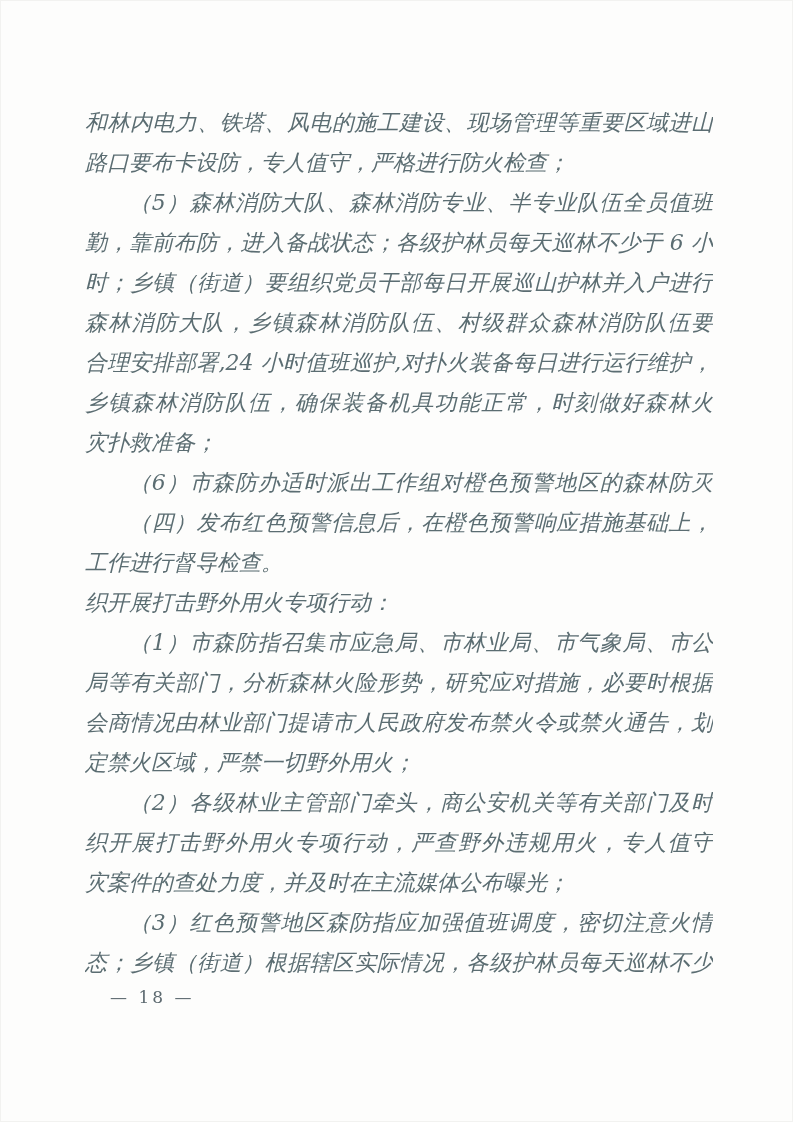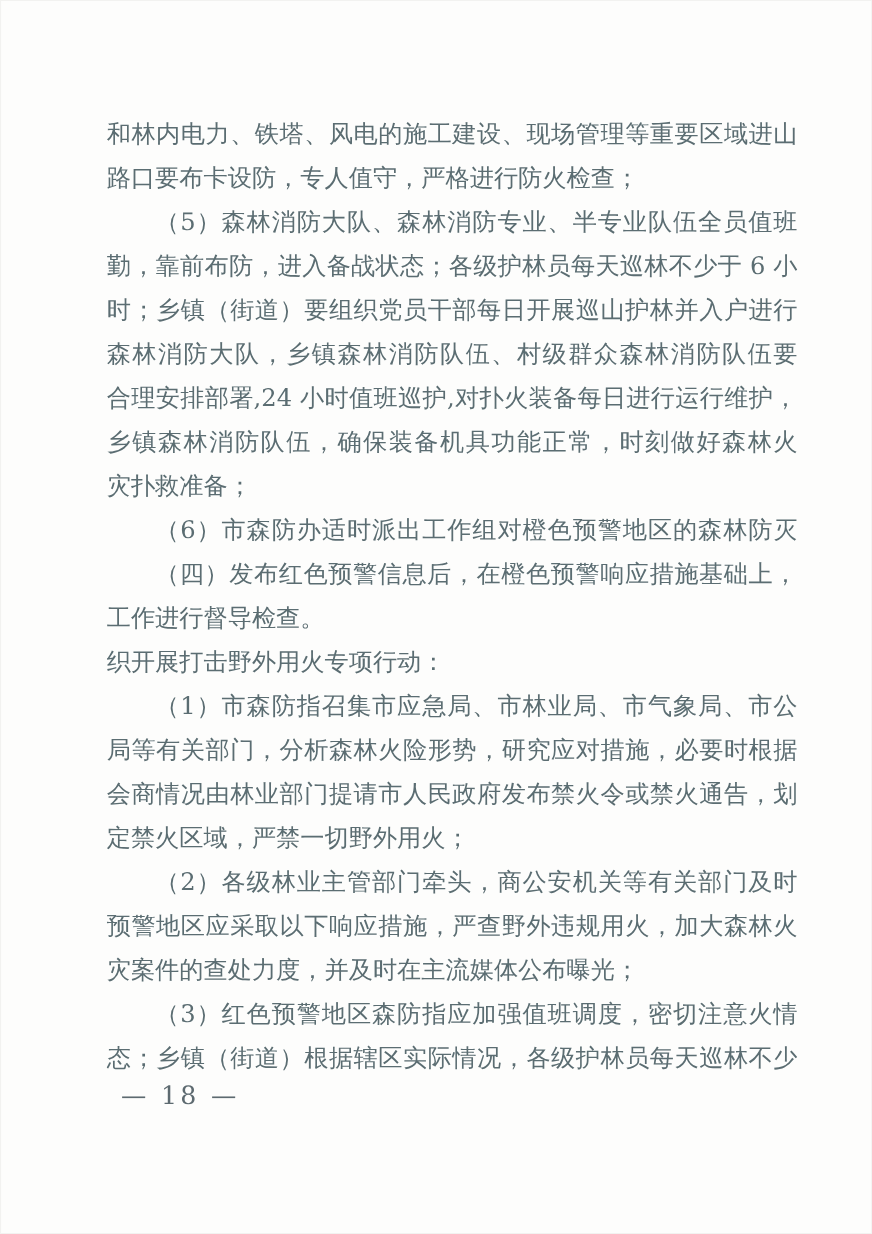--- a/index.html
+++ b/index.html
@@ -11,44 +11,45 @@
     position: relative;
     width: 793px;
     height: 1122px;
     background: #fdfdfc;
     box-shadow: inset 0 0 0 1px #f2f2f0;
     overflow: hidden;
     font-family: "DejaVu Serif", "Liberation Serif", serif;
   }
   .text-block {
     position: absolute;
-    left: 97px;
+    left: 85px;
     top: 103px;
     width: 628px;
+    font-style: italic;
   }
   .line {
     height: 40px;
     line-height: 40px;
     font-size: 22px;
     color: #5b6d72;
     text-align: justify;
     text-justify: inter-character;
     overflow: hidden;
   }
   .line.full {
     text-align-last: justify;
   }
   .line.indent {
     padding-left: 44px;
   }
   .page-footer {
     position: absolute;
     left: 110px;
     top: 983px;
-    font-size: 23px;
+    font-size: 17px;
     line-height: 28px;
     color: #5d6a70;
     letter-spacing: 3px;
     font-family: "DejaVu Serif", "Liberation Serif", serif;
   }
 </style>
 </head>
 <body>
 
 <div class="page">
@@ -64,20 +65,20 @@
     <div class="line">灾扑救准备；</div>
     <div class="line full indent">（6）市森防办适时派出工作组对橙色预警地区的森林防灭火</div>
     <div class="line full indent">（四）发布红色预警信息后，在橙色预警响应措施基础上，</div>
     <div class="line">工作进行督导检查。</div>
     <div class="line">织开展打击野外用火专项行动：</div>
     <div class="line full indent">（1）市森防指召集市应急局、市林业局、市气象局、市公安</div>
     <div class="line full">局等有关部门，分析森林火险形势，研究应对措施，必要时根据</div>
     <div class="line full">会商情况由林业部门提请市人民政府发布禁火令或禁火通告，划</div>
     <div class="line">定禁火区域，严禁一切野外用火；</div>
     <div class="line full indent">（2）各级林业主管部门牵头，商公安机关等有关部门及时组</div>
-    <div class="line full">预警地区应采取以下响应措施，严查野外违规用火，加大森林火</div>
+    <div class="line full">织开展打击野外用火专项行动，严查野外违规用火，专人值守</div>
     <div class="line">灾案件的查处力度，并及时在主流媒体公布曝光；</div>
     <div class="line full indent">（3）红色预警地区森防指应加强值班调度，密切注意火情动</div>
     <div class="line full">态；乡镇（街道）根据辖区实际情况，各级护林员每天巡林不少于</div>
   </div>
 
   <div class="page-footer">— 18 —</div>
 </div>
 
 </body></html>

